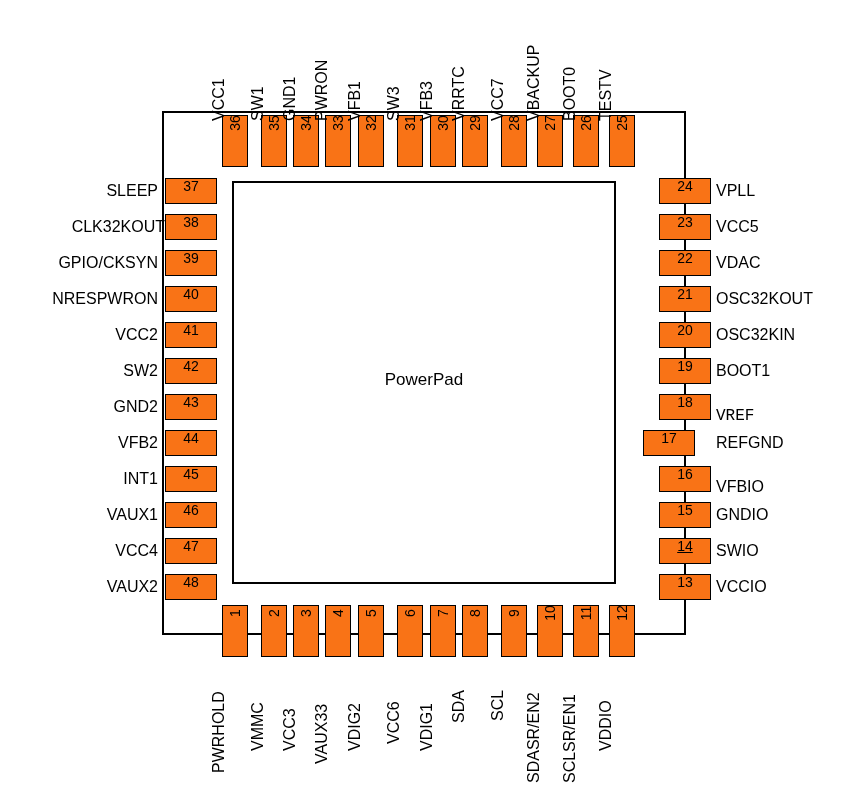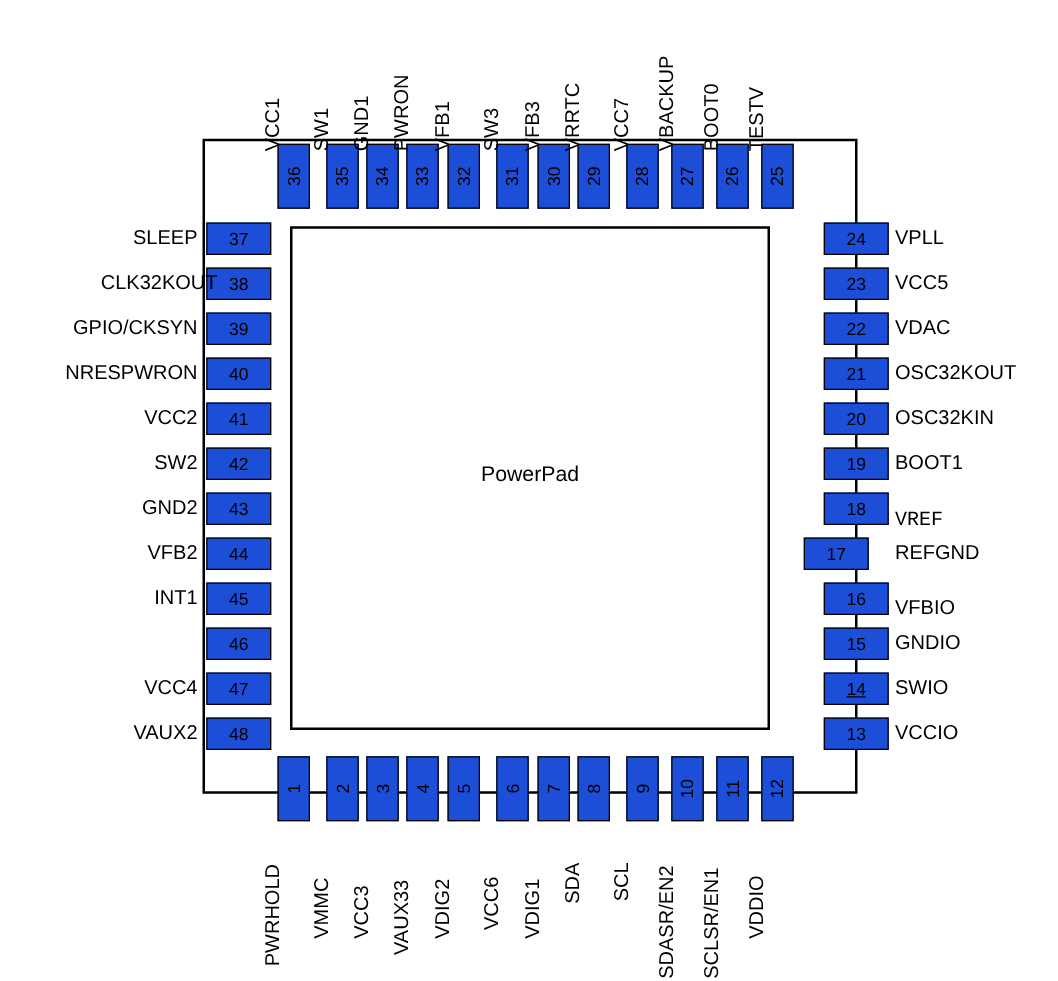--- a/index.html
+++ b/index.html
@@ -49,23 +49,23 @@
     text-align: center;
     font-size: 17px;
     color: #000;
   }
 
   
   .pin {
     position: absolute;
     border: 1.6px solid #000;
     box-sizing: border-box;
-    background: #1d4ed8;
+    background: #f97316;
     display: flex;
-    align-items: center;
+    align-items: flex-start;
     justify-content: center;
     font-size: 14px;
     line-height: 1;
     color: #000;
   }
   .pin-v {
     width: 26px;
     height: 52px;
   }
   .pin-v .num {
@@ -170,21 +170,21 @@
   <div class="sig sig-v" style="left:615px; top:103px; width:110px;">TESTV</div>
 
   <div class="pin pin-h" style="left:165px; top:178px;">
       <span class="num">37</span>
     </div>
   <div class="sig sig-left" style="left:0px; top:182px; width:158px;">SLEEP</div>
 
   <div class="pin pin-h" style="left:165px; top:214px;">
       <span class="num">38</span>
     </div>
-  <div class="sig sig-left" style="left:16px; top:218px; width:158px;">CLK32KOUT</div>
+  <div class="sig sig-left" style="left:7px; top:218px; width:158px;">CLK32KOUT</div>
 
   <div class="pin pin-h" style="left:165px; top:250px;">
       <span class="num">39</span>
     </div>
   <div class="sig sig-left" style="left:0px; top:254px; width:158px;">GPIO/CKSYN</div>
 
   <div class="pin pin-h" style="left:165px; top:286px;">
       <span class="num">40</span>
     </div>
   <div class="sig sig-left" style="left:0px; top:290px; width:158px;">NRESPWRON</div>
@@ -210,20 +210,21 @@
   <div class="sig sig-left" style="left:0px; top:434px; width:158px;">VFB2</div>
 
   <div class="pin pin-h" style="left:165px; top:466px;">
       <span class="num">45</span>
     </div>
   <div class="sig sig-left" style="left:0px; top:470px; width:158px;">INT1</div>
 
   <div class="pin pin-h" style="left:165px; top:502px;">
       <span class="num">46</span>
     </div>
+  <div class="sig sig-left" style="left:0px; top:506px; width:158px;">VAUX1</div>
 
   <div class="pin pin-h" style="left:165px; top:538px;">
       <span class="num">47</span>
     </div>
   <div class="sig sig-left" style="left:0px; top:542px; width:158px;">VCC4</div>
 
   <div class="pin pin-h" style="left:165px; top:574px;">
       <span class="num">48</span>
     </div>
   <div class="sig sig-left" style="left:0px; top:578px; width:158px;">VAUX2</div>

